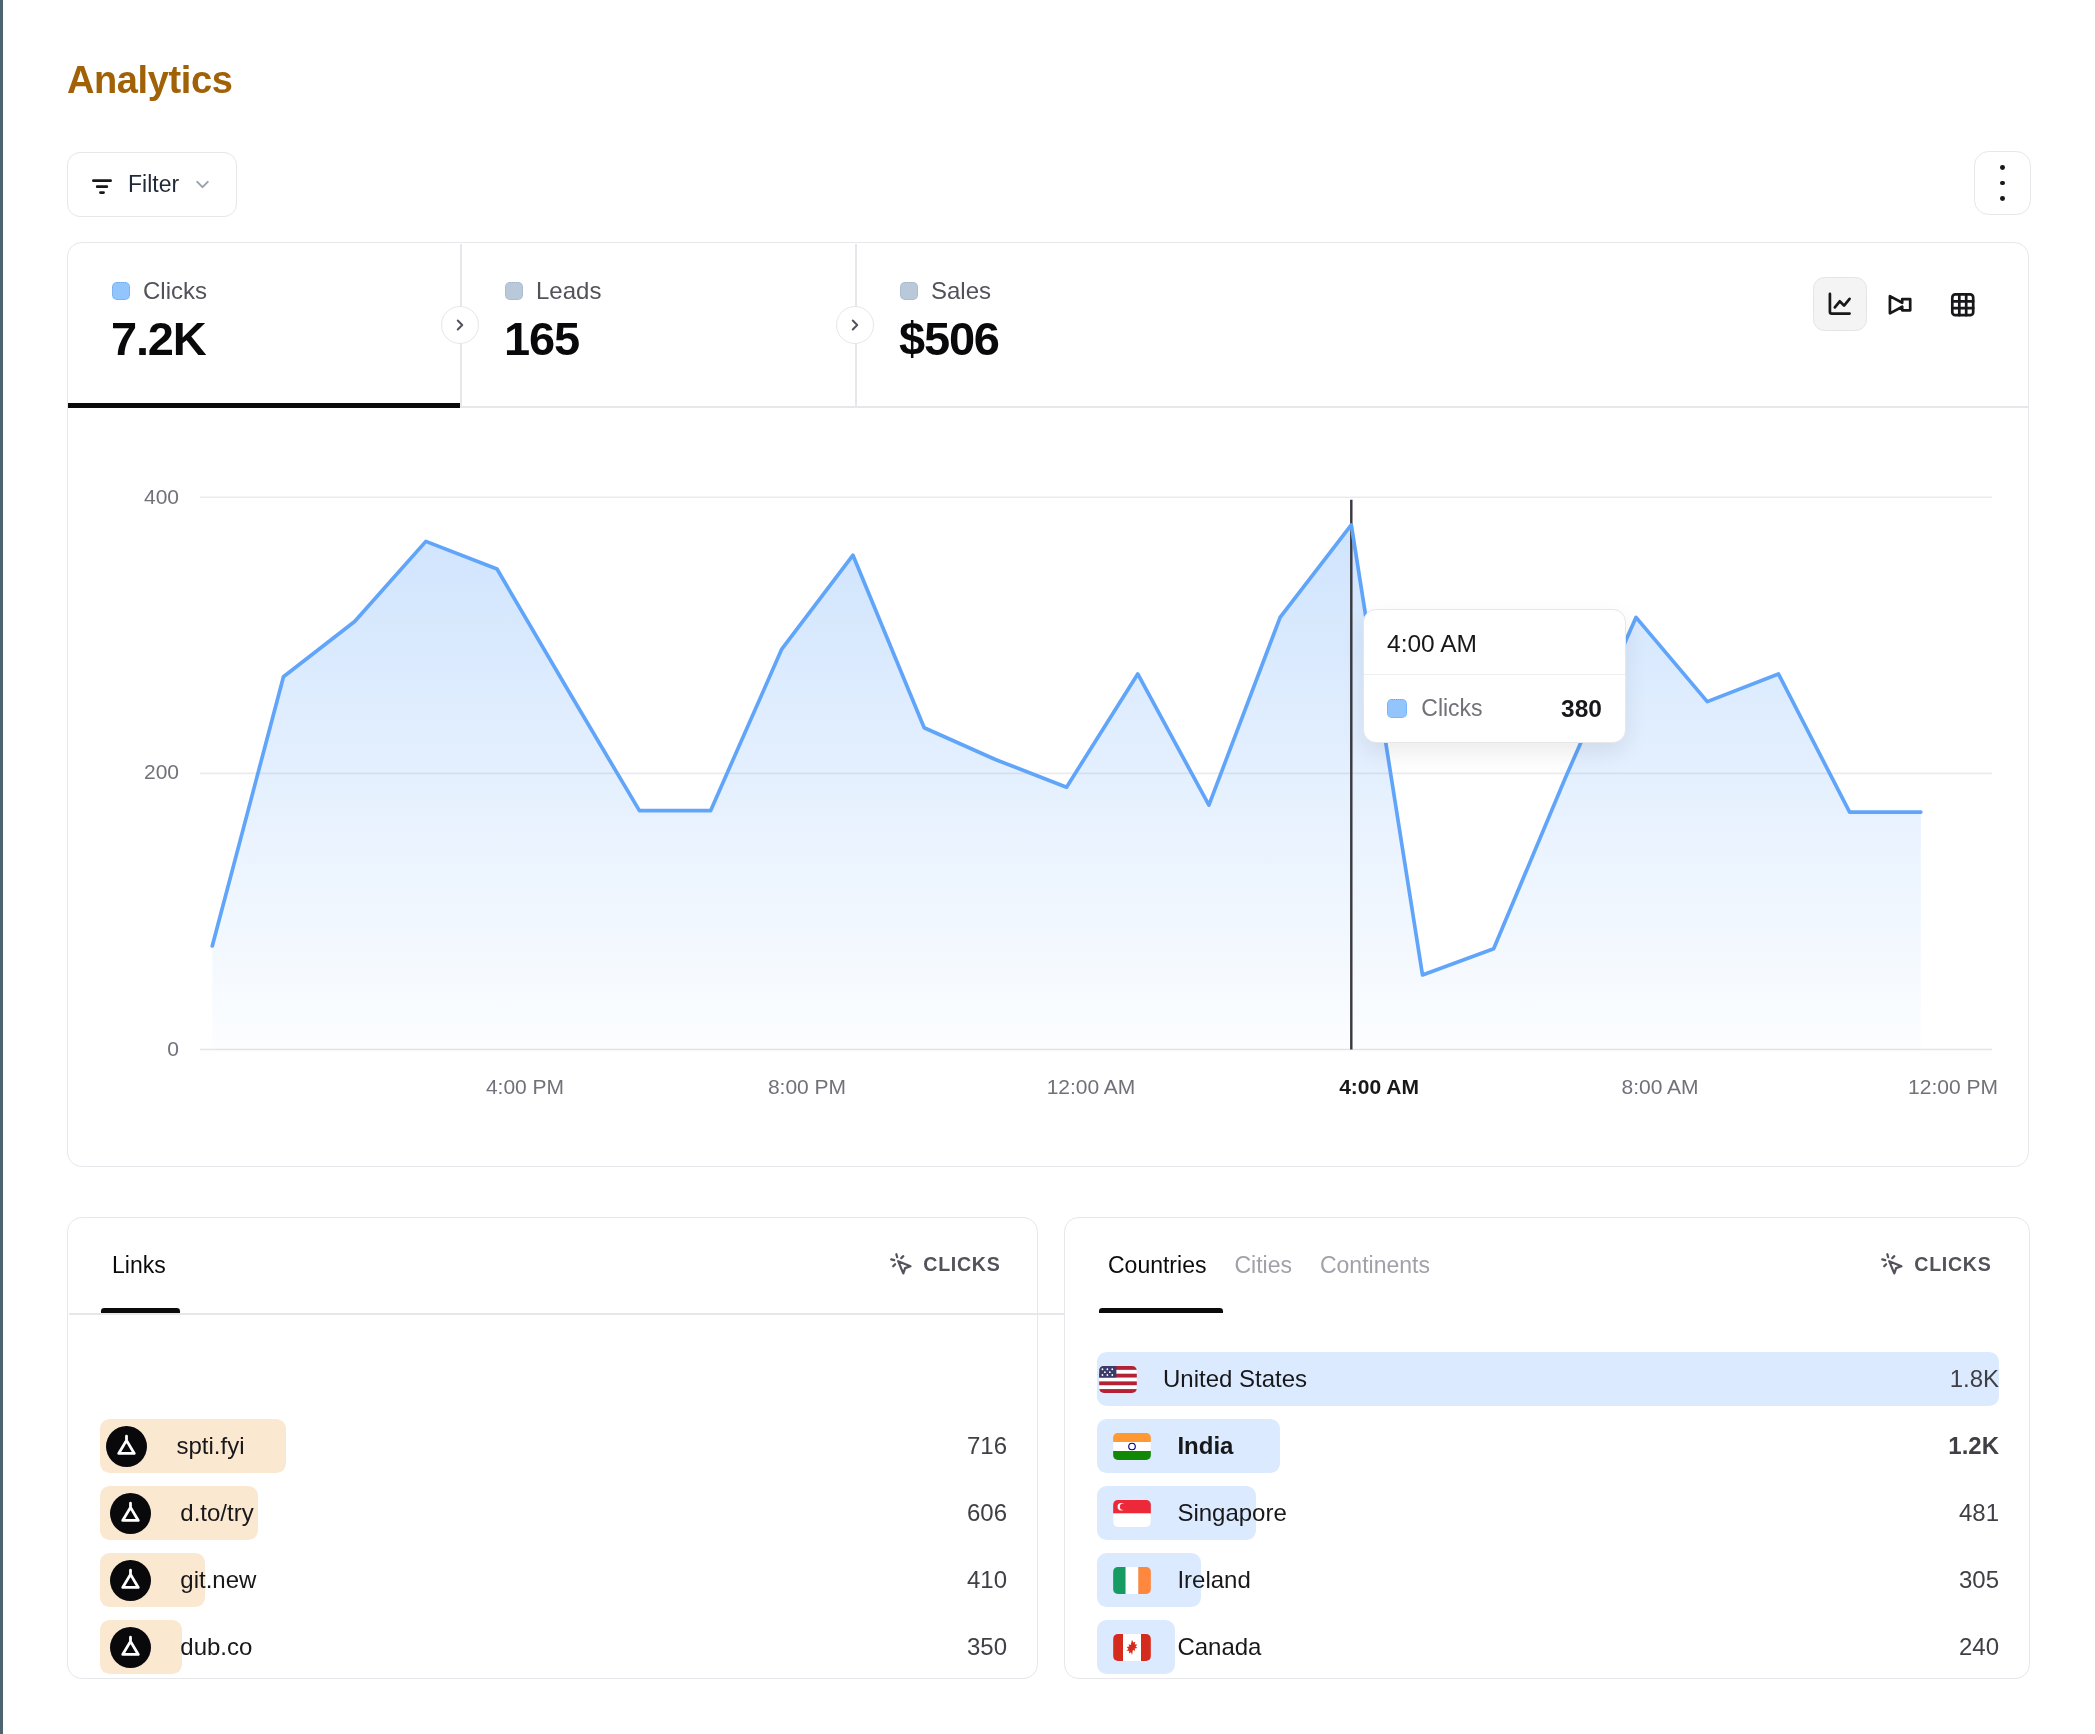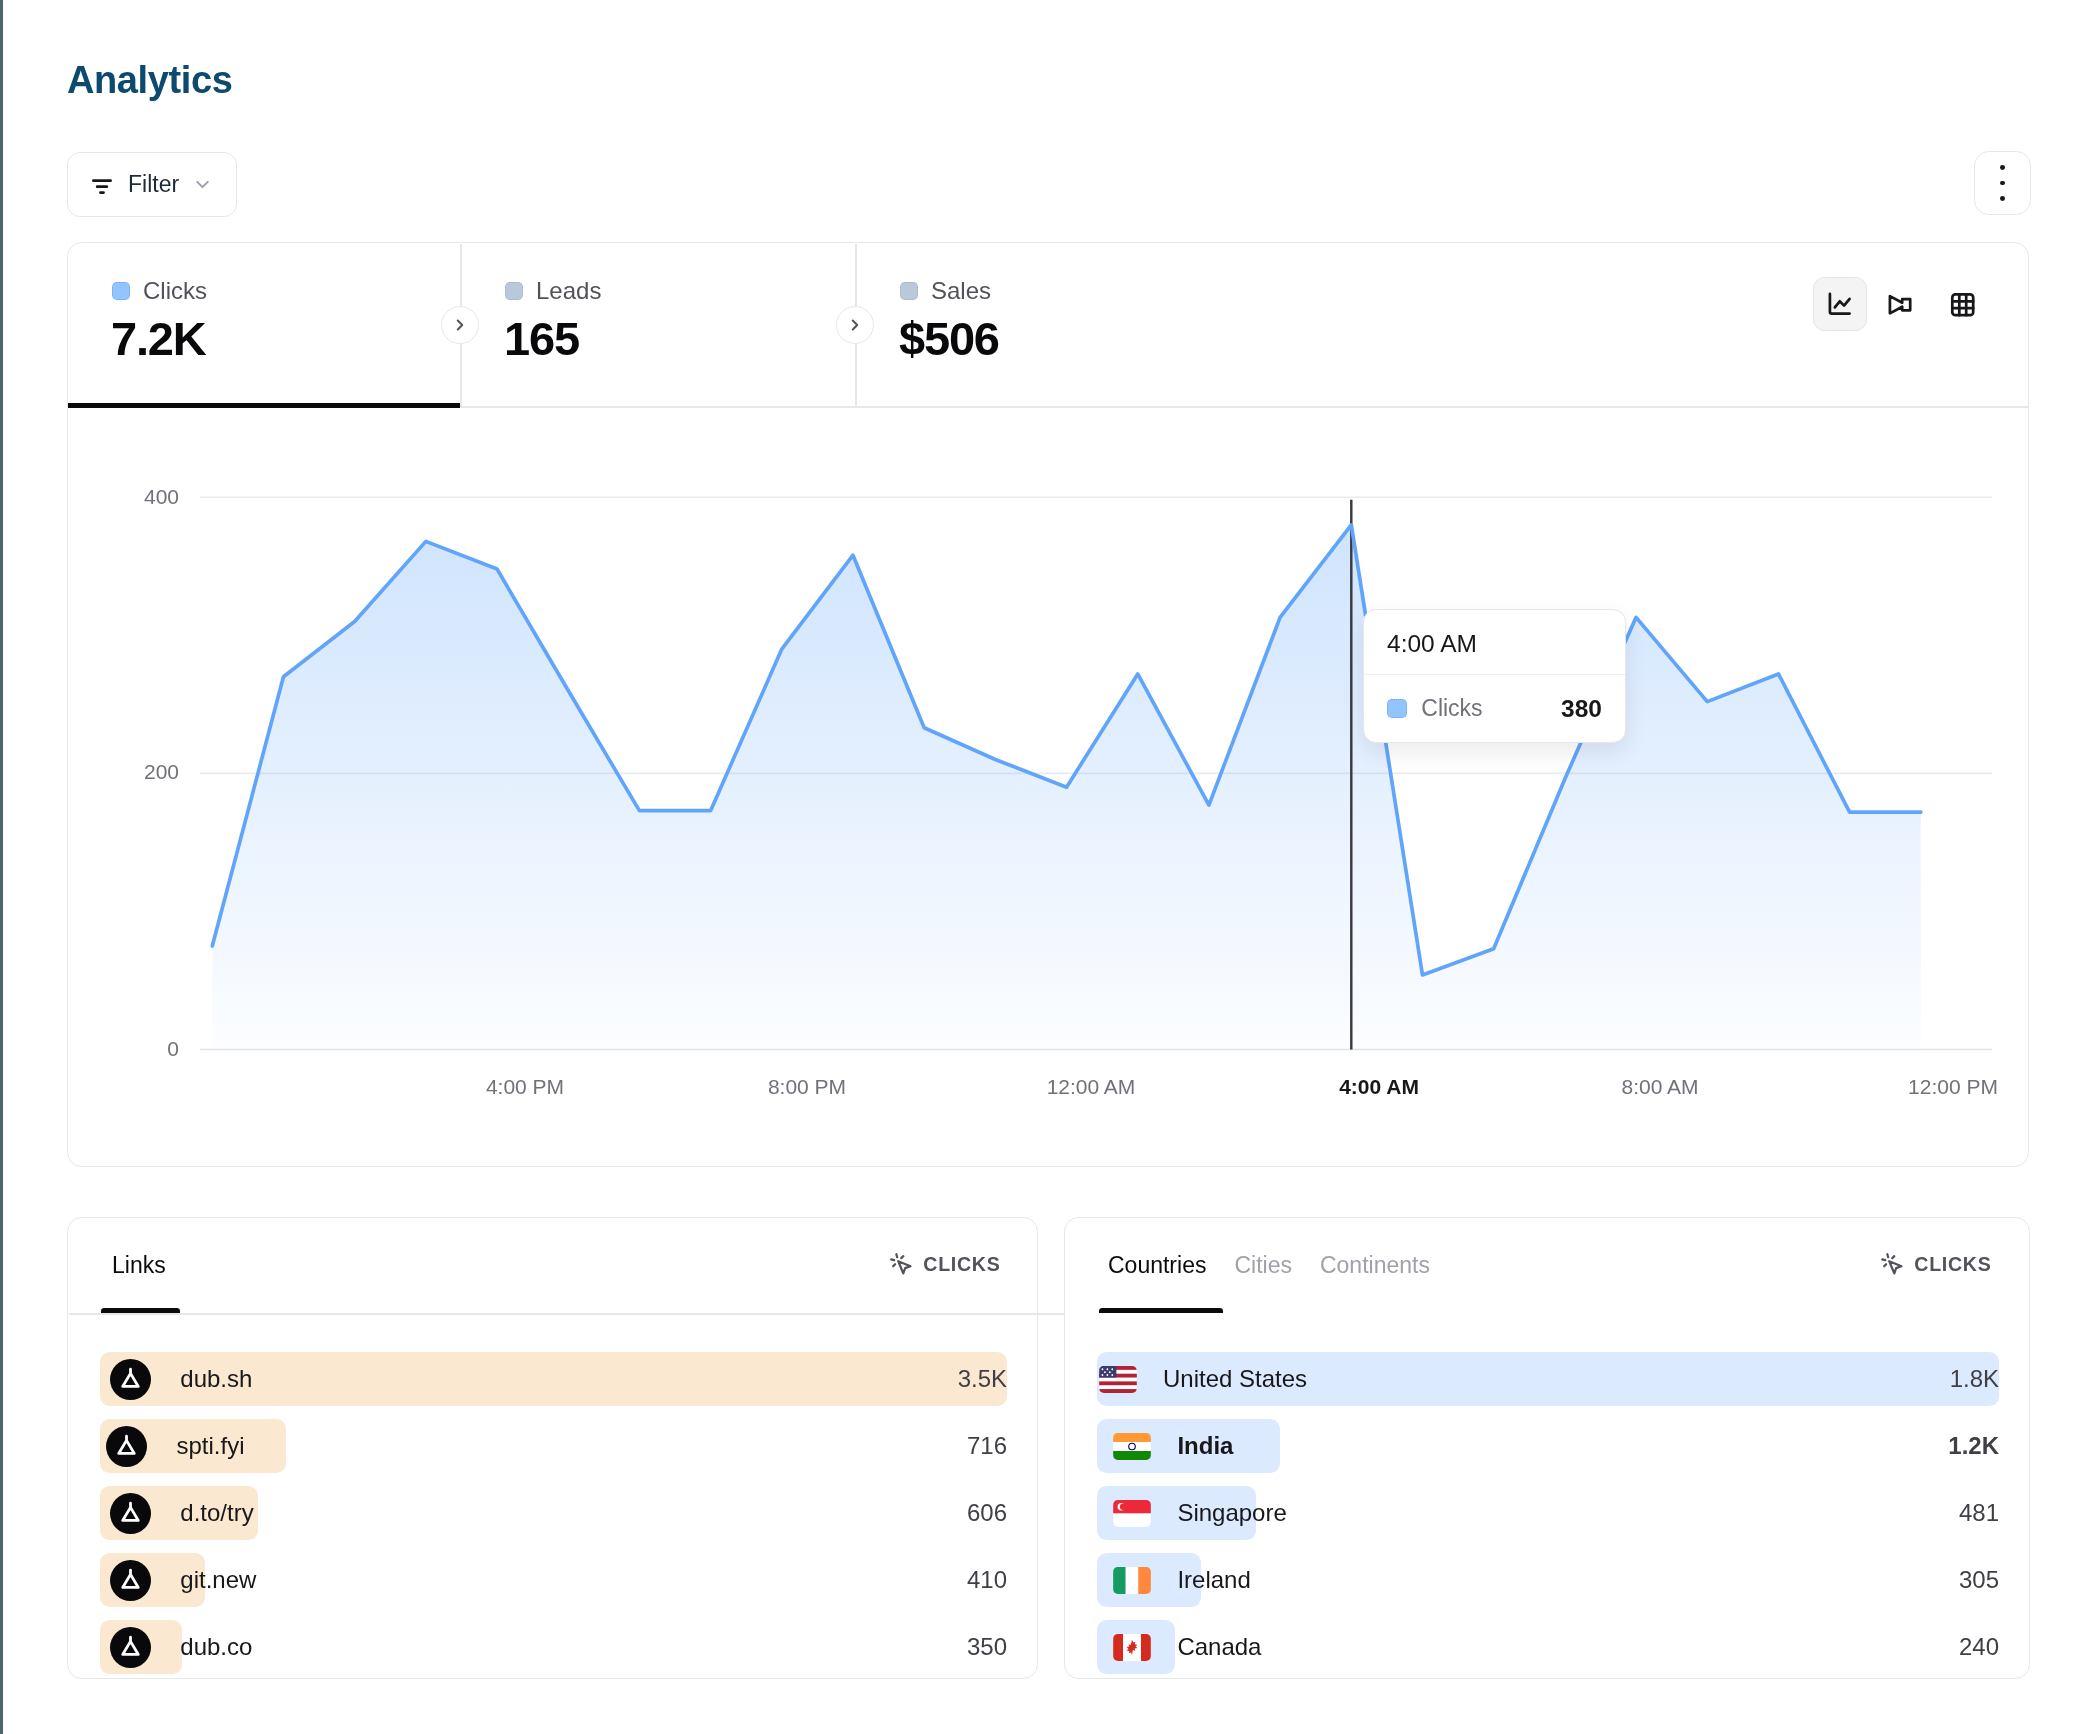--- a/index.html
+++ b/index.html
@@ -1,20 +1,20 @@
 <!DOCTYPE html>
 <html style="font-size:13px"><head>
 <meta charset="utf-8">
 <style>
   * { margin:0; padding:0; box-sizing:border-box; }
   html,body { background:#fff; }
   body { font-family:"Liberation Sans","DejaVu Sans",sans-serif; color:#0b0b0c; }
   .page { position:relative; width:2096px; height:1735px; background:#fff; overflow:hidden; }
   .left-strip { position:absolute; left:0; top:0; width:3.3px; height:1735px; background:#4d6570; }
-  .page-title { position:absolute; left:67px; top:59px; font-size:38px; font-weight:800; letter-spacing:-0.4px; color:#0c4a6e; }
+  .page-title { position:absolute; left:67px; top:59px; font-size:38px; font-weight:800; letter-spacing:-0.4px; color:#a16207; }
 
   
   .btn { position:absolute; display:flex; align-items:center; background:#fff; border:1.6px solid #e5e7eb; border-radius:13px; cursor:pointer; }
   .btn-filter { left:67px; top:152px; width:170px; height:65px; padding:0 21px; gap:13px; }
   .btn-date { left:260px; top:152px; width:321px; height:65px; padding:0 23px; gap:14.7px; }
   .btn-label { font-size:23px; font-weight:500; color:#1f2937; }
   .chev { color:#9ca3af; }
   .btn-date .chev { margin-left:auto; }
   .btn-kebab { left:1974px; top:151px; width:57px; height:64px; border-radius:14.7px; flex-direction:column; justify-content:center; gap:10.6px; }
   .dot { width:4.9px; height:4.9px; border-radius:50%; background:#18181b; }
@@ -202,33 +202,20 @@
     <svg width="24.5" height="24.5" viewBox="0 0 24 24" fill="none" stroke="#52525b" stroke-width="2.2" stroke-linecap="round" stroke-linejoin="round">
         <path d="m9 9 5 12 1.8-5.2L21 14Z"></path>
         <path d="M7.2 2.2 8 5.1"></path>
         <path d="m5.1 8-2.9-.8"></path>
         <path d="M14 4.1 12 6"></path>
         <path d="m6 12-1.9 2"></path>
       </svg>
     <span>CLICKS</span>
   </div>
 
-  <div class="row" style="left:100px; top:1352px; width:907px;">
-    <div class="bar bar-peach" style="width: 100%;"></div>
-    <div class="row-content" style="padding-left:9.8px;">
-      <span class="logo-circle">
-          <svg width="41" height="41" viewBox="0 0 50 50">
-            <circle cx="25" cy="25" r="25" fill="#09090b"></circle>
-            <path d="M25 12.5v7M25 17.5l9.5 16h-19z" stroke="#fff" stroke-width="3.4" fill="none" stroke-linejoin="round" stroke-linecap="round"></path>
-          </svg>
-        </span>
-      <span class="row-label" style="margin-left:29.5px;">dub.sh</span>
-      <span class="row-value">3.5K</span>
-    </div>
-  </div>
   <div class="row" style="left:100px; top:1419px; width:907px;">
     <div class="bar bar-peach" style="width: 20.5%;"></div>
     <div class="row-content" style="padding-left:6px;">
       <span class="logo-circle">
           <svg width="41" height="41" viewBox="0 0 50 50">
             <circle cx="25" cy="25" r="25" fill="#09090b"></circle>
             <path d="M25 12.5v7M25 17.5l9.5 16h-19z" stroke="#fff" stroke-width="3.4" fill="none" stroke-linejoin="round" stroke-linecap="round"></path>
           </svg>
         </span>
       <span class="row-label" style="margin-left:29.5px;">spti.fyi</span>

